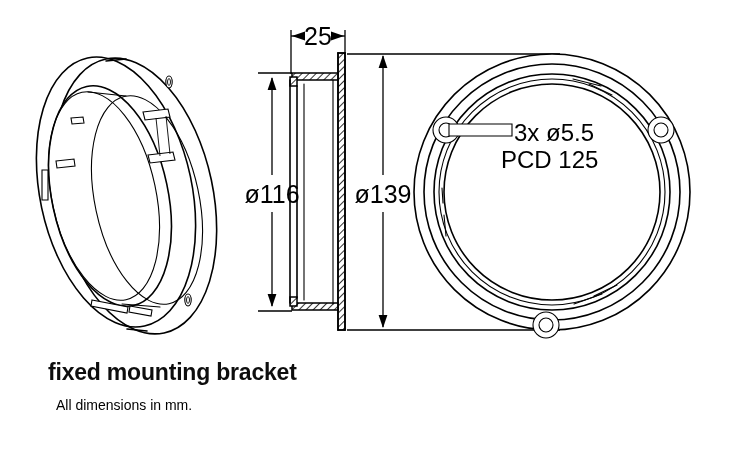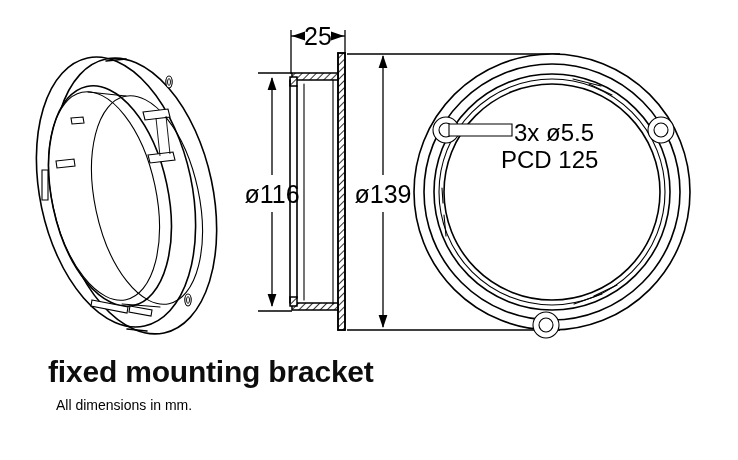--- a/index.html
+++ b/index.html
@@ -90,21 +90,21 @@
     fill: #000000;
   }
   .caption-block {
     position: absolute;
     left: 48px;
     top: 358px;
     width: 640px;
   }
   .caption-title {
     font-family: "Liberation Sans", sans-serif;
-    font-size: 30px;
+    font-size: 23px;
     font-weight: bold;
     color: #0d0d0d;
     letter-spacing: -0.2px;
     line-height: 28px;
     margin: 0;
   }
   .caption-sub {
     font-family: "Liberation Sans", sans-serif;
     font-size: 14px;
     font-weight: normal;

